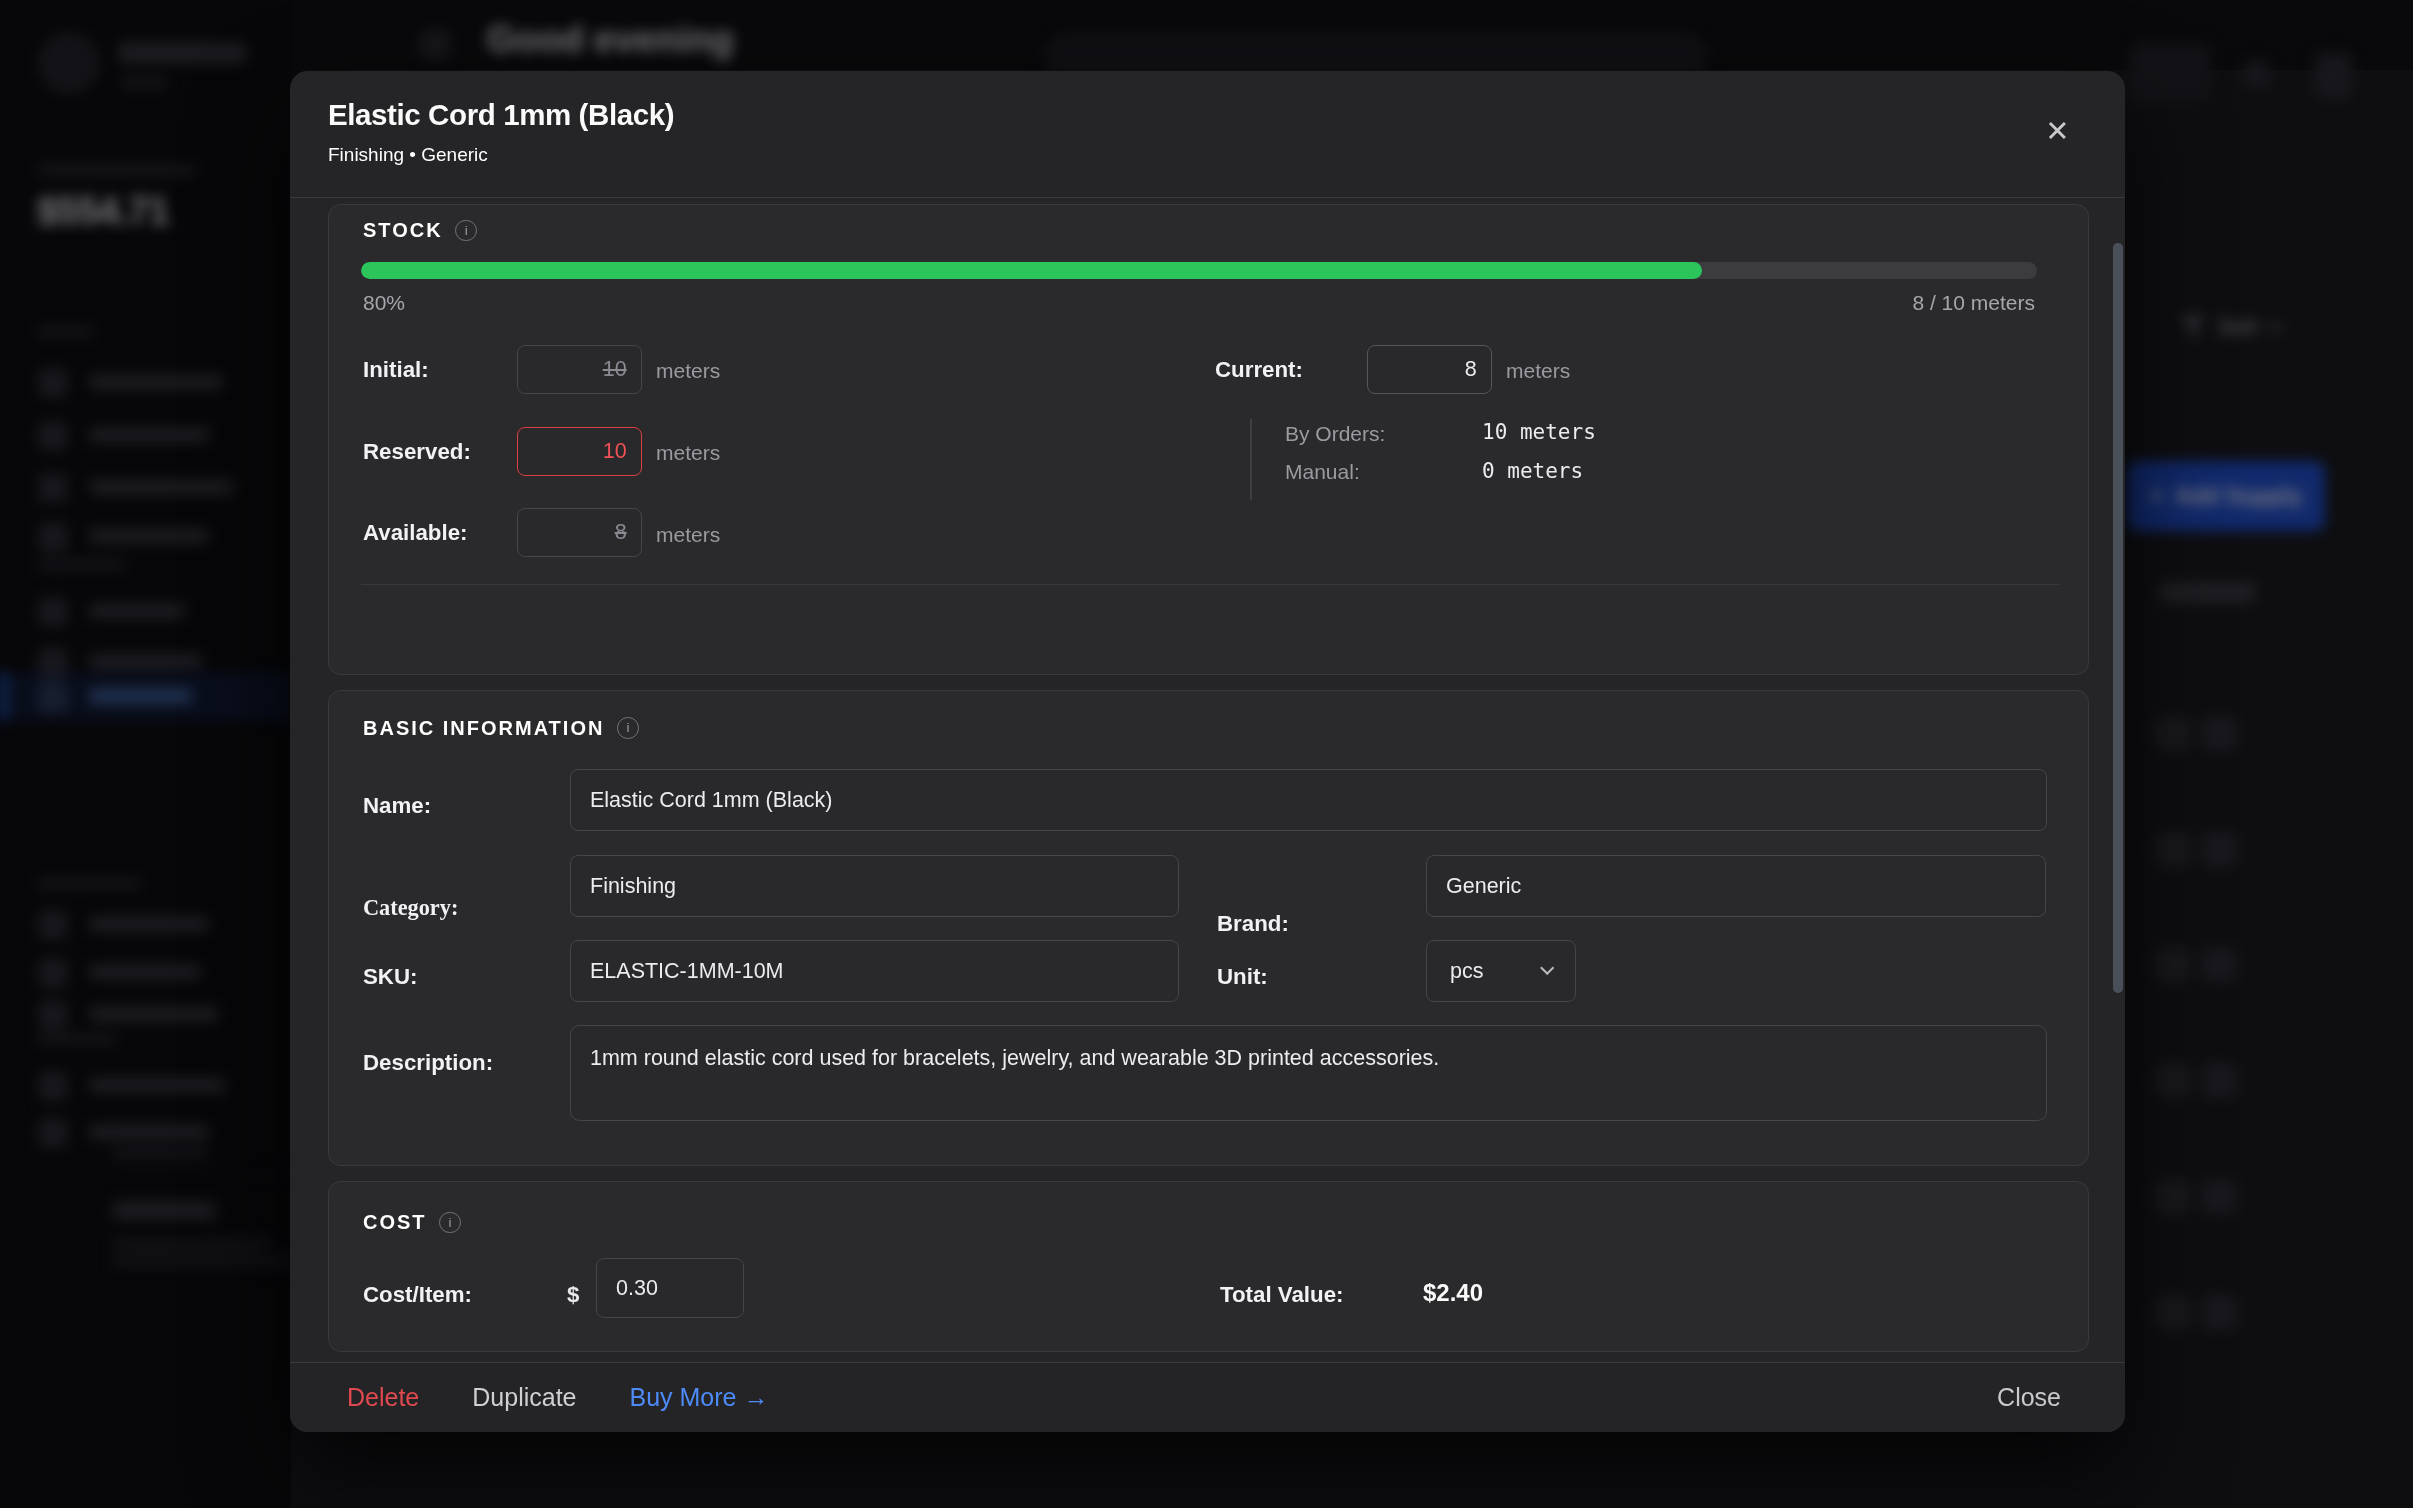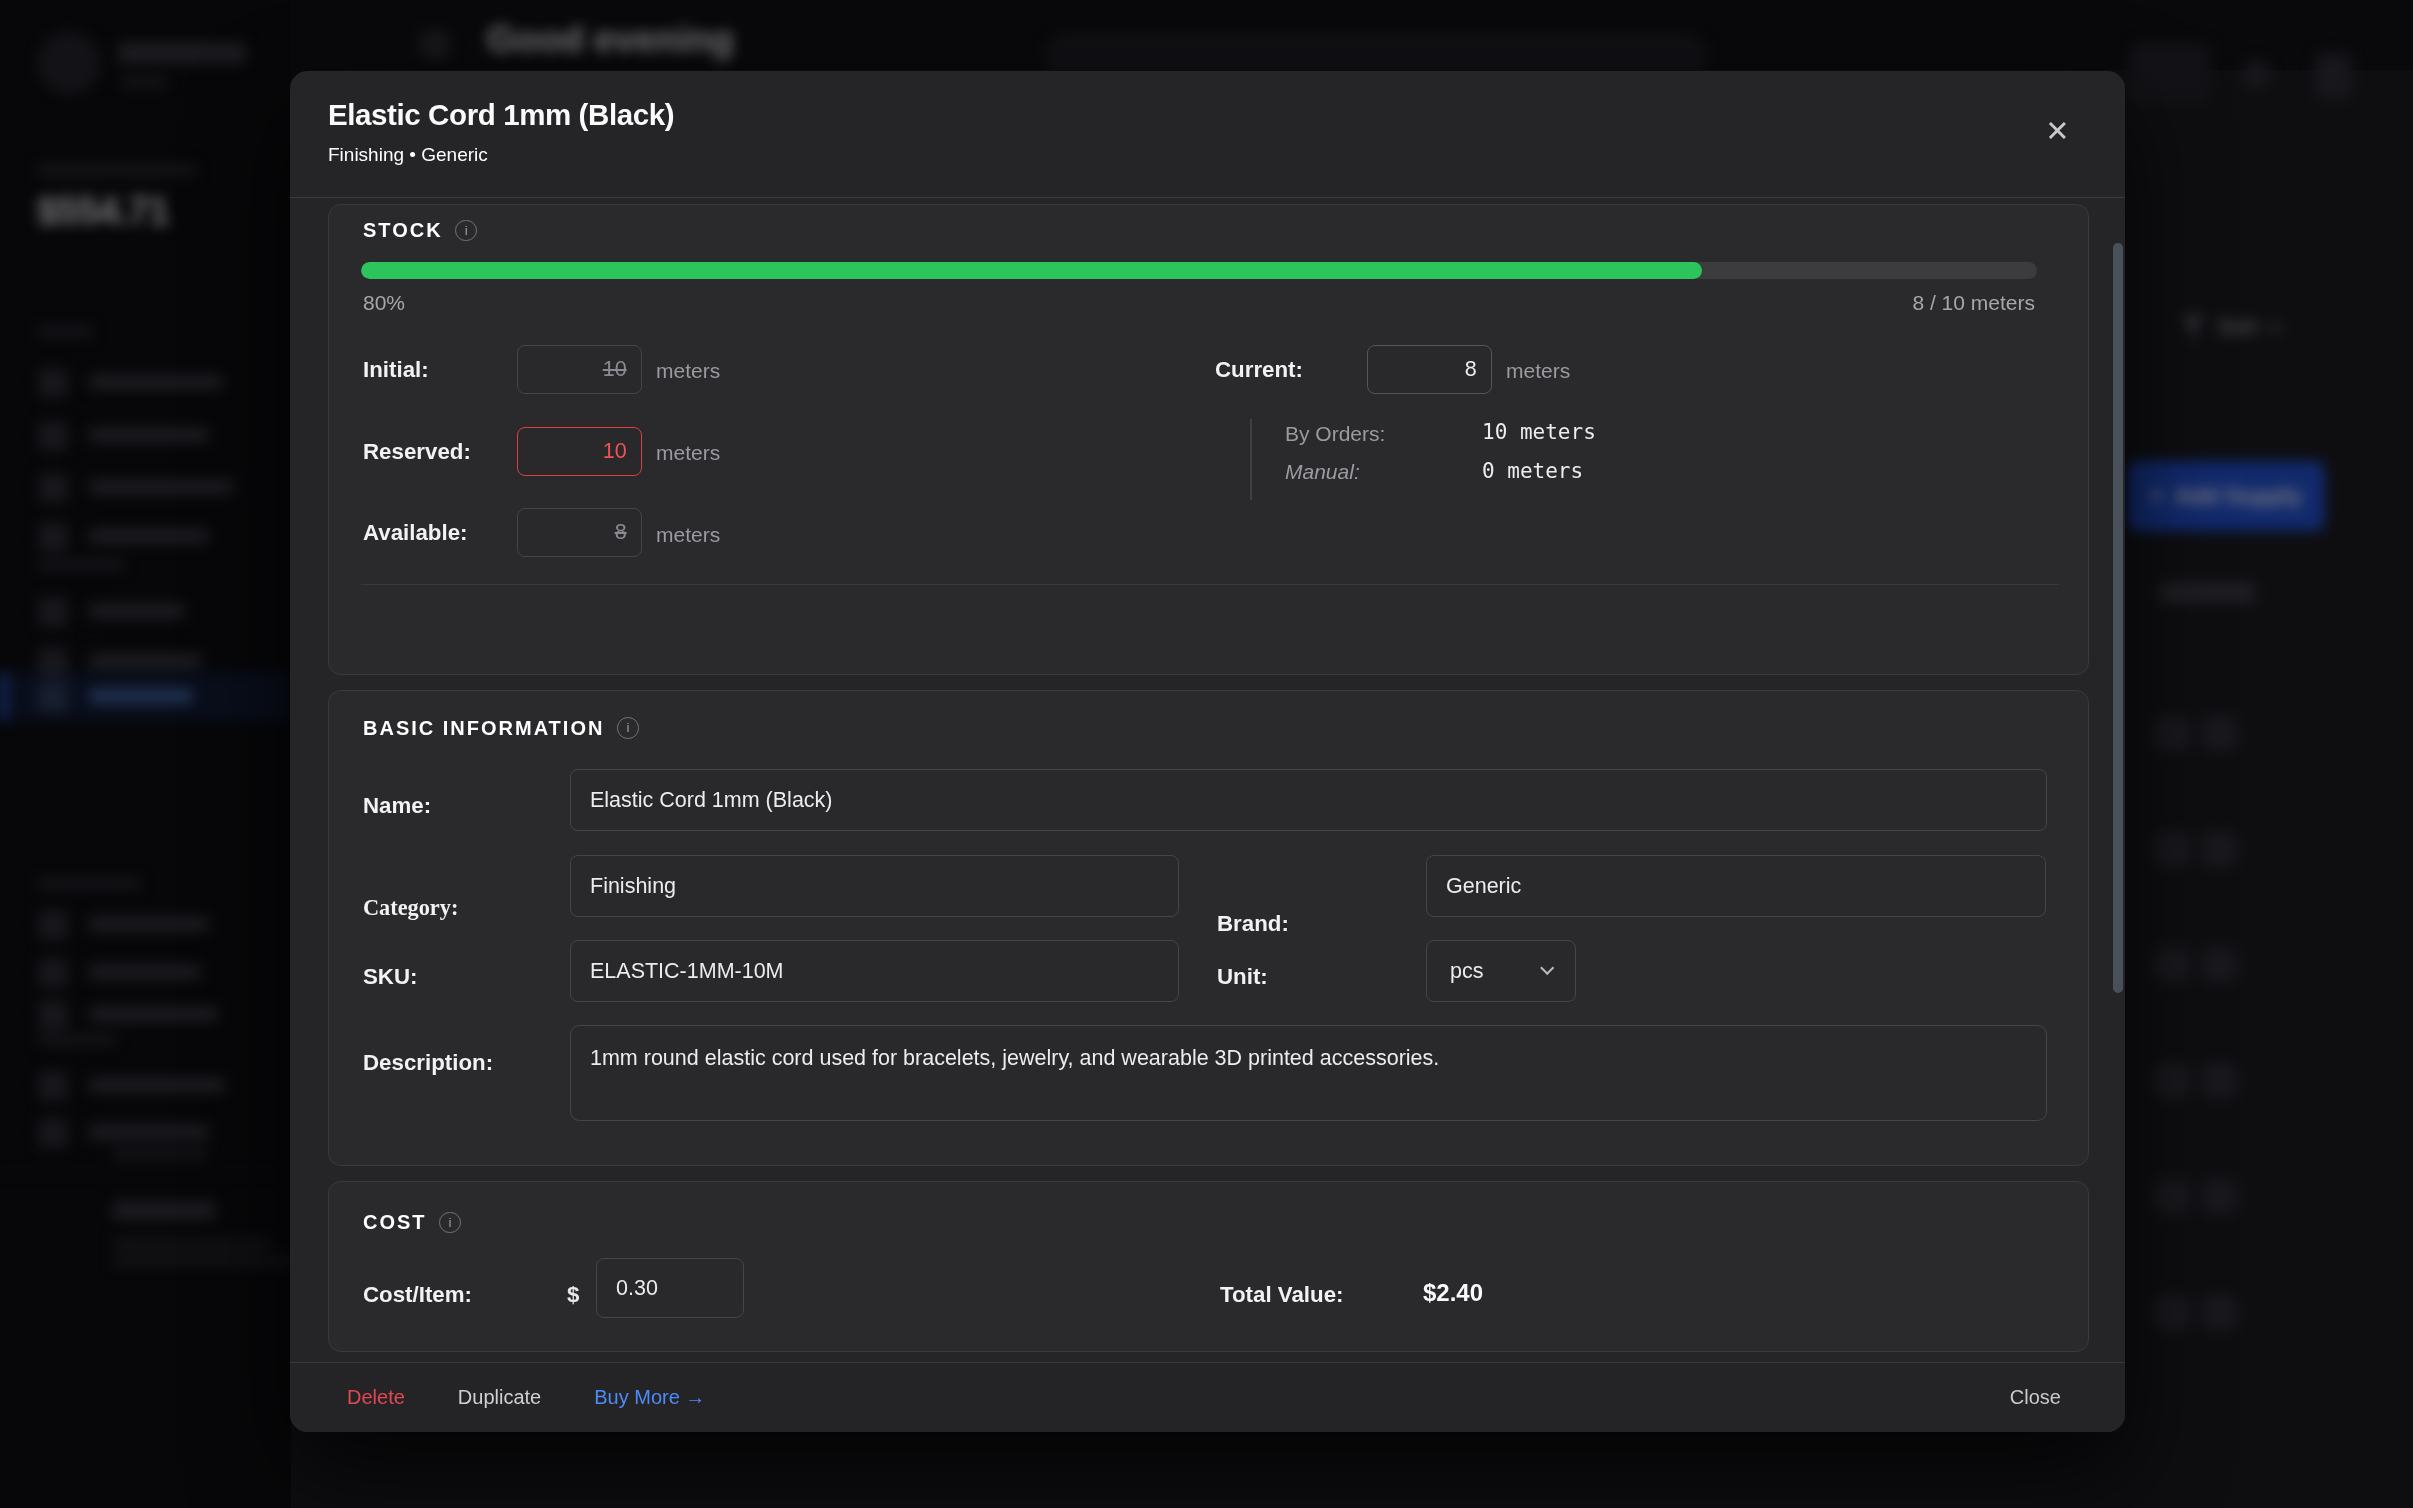--- a/index.html
+++ b/index.html
@@ -93,21 +93,21 @@
             display:flex; align-items:center; justify-content:space-between; padding:0 23px; font-size:21.5px; color:#ececf0; cursor:pointer; }
   .chev { width:10.4px; height:10.4px; border-right:2.4px solid #b9b9bf; border-bottom:2.4px solid #b9b9bf; transform:rotate(45deg); margin-top:-5.6px; }
 
   .dollar { position:absolute; font-size:22.3px; font-weight:700; color:#e8e8ec; }
   .total-val { position:absolute; font-size:24px; font-weight:700; color:#fafafa; }
 
   .scroll-thumb { position:absolute; left:1823px; top:45px; width:9.6px; height:750px; border-radius:4.8px; background:#4a505a; }
 
   .m-footer { position:absolute; left:0; right:0; bottom:0; height:70px; background:#242426; border-top:0.8px solid #39393c;
               display:flex; align-items:center; padding:0 64px 0 57px; gap:53px; }
-  .f-btn { background:none; border:none; font-family:"Liberation Sans", sans-serif; font-size:20px; font-weight:500; cursor:pointer; }
+  .f-btn { background:none; border:none; font-family:"Liberation Sans", sans-serif; font-size:25px; font-weight:500; cursor:pointer; }
   .f-delete { color:#e0494f; }
   .f-dup { color:#cfcfd4; }
   .f-buy { color:#4d8bf8; }
   .f-close { margin-left:auto; color:#c9c9ce; }
 </style>
 </head>
 <body>
 
 <div class="bg">
 
@@ -257,21 +257,21 @@
       <input class="inp num" style="left: 1038px; top: 140px; border-color: rgb(85, 85, 92);" readonly="" value="8">
       <div class="sfx" style="left:1177px;top:154px;">meters</div>
 
       <div class="flabel" style="left:34px;top:234px;">Reserved:</div>
       <input class="inp num err" style="left: 188px; top: 222px;" readonly="" value="10">
       <div class="sfx" style="left:327px;top:236px;">meters</div>
 
       <div class="vdiv"></div>
       <div class="bk-label" style="left:956px;top:217px;">By Orders:</div>
       <div class="bk-value" style="left:1153px;top:215px;">10 meters</div>
-      <div class="bk-label" style="left:956px;top:255px;font-style:italic;">Manual:</div>
+      <div class="bk-label" style="left:956px;top:255px;">Manual:</div>
       <div class="bk-value" style="left:1153px;top:254px;">0 meters</div>
 
       <div class="flabel" style="left:34px;top:315px;">Available:</div>
       <input class="inp num strike" style="left: 188px; top: 303px;" readonly="" value="8">
       <div class="sfx" style="left:327px;top:318px;">meters</div>
 
       <div class="hline" style="top:379px;"></div>
     </section>
 
     <section class="card" style="top:492px;height:476px;">

